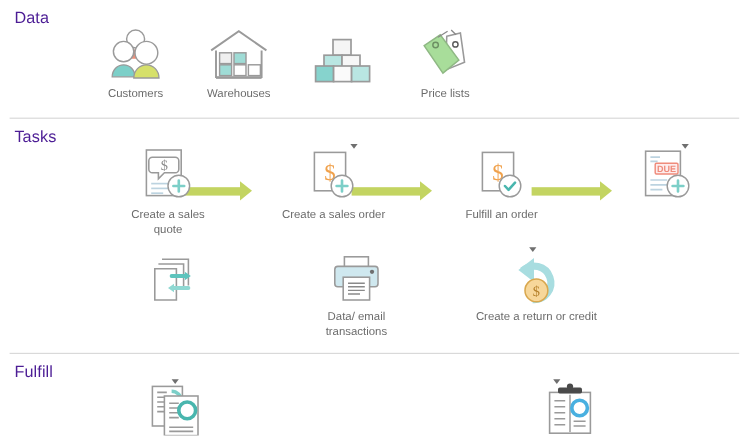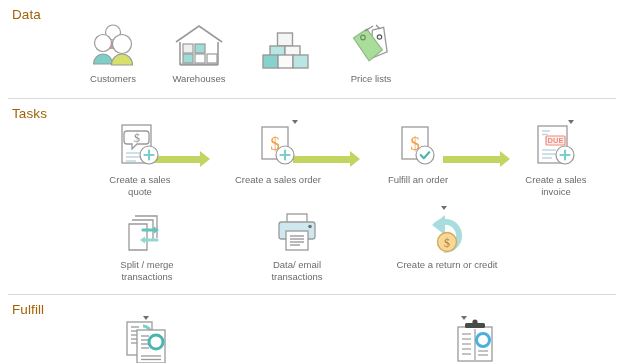--- a/index.html
+++ b/index.html
@@ -14,21 +14,21 @@
   .page{position:relative;width:624px;height:363px;}
 
   
   .section{position:relative;}
   .divider{
     height:1px;background:#d9d9d9;
     margin:0 8px;
   }
   .sec-title{
     font-size:13.5px;
-    color:#a16207;
+    color:#4c1d95;
     padding:7px 0 0 12px;
     letter-spacing:.1px;
     line-height:16px;
   }
 
   
   .row{
     position:relative;
     display:flex;
     align-items:flex-start;
@@ -218,40 +218,38 @@
             <text x="23.5" y="21" font-size="7.5" fill="#ef8b7b" text-anchor="middle" font-weight="bold">DUE</text>
             <g stroke="#bcd3e0" stroke-width="1.4">
               <path d="M10 28 h14"></path>
                 <path d="M10 32 h16"></path>
                 <path d="M10 36 h10"></path>
             </g>
             <circle cx="33" cy="33" r="9" fill="#fff" stroke="#9a9a9a" stroke-width="1.2"></circle>
             <path d="M33 28.5 v9 M28.5 33 h9" stroke="#7ccfc8" stroke-width="2.2" stroke-linecap="round"></path>
           </svg>
         </div>
-        <div class="cap" style="width:78px;">Create a sales invoice</div>
       </div>
 
     </div>
 
     <div class="row" style="padding-left:72px;margin-top:6px;">
 
       <div class="tile" style="width:150px;">
         <div class="art">
           <svg width="48" height="46" viewBox="0 0 48 46">
             <path d="M12 7 h22 v22" fill="none" stroke="#9a9a9a" stroke-width="1.3"></path>
             <path d="M9 11 h21 v21" fill="none" stroke="#9a9a9a" stroke-width="1.3"></path>
             <path d="M6 15 h18 v26 h-18 z" fill="#fff" stroke="#9a9a9a" stroke-width="1.3"></path>
             <path d="M20 21 h12 M20 21 l0 0" stroke="#5ec4bd" stroke-width="3.2" stroke-linecap="round"></path>
             <path d="M31 17.5 l5 3.5 l-5 3.5 z" fill="#5ec4bd"></path>
             <path d="M22 31 h12" stroke="#8fd8d2" stroke-width="3.2" stroke-linecap="round"></path>
             <path d="M22 27.5 l-5 3.5 l5 3.5 z" fill="#8fd8d2"></path>
           </svg>
         </div>
-        <div class="cap" style="width:100px;">Split / merge transactions</div>
       </div>
 
       <div class="tile" style="width:150px;">
         <div class="art">
           <svg width="48" height="46" viewBox="0 0 48 46">
             <rect x="14" y="5" width="20" height="9" fill="#fff" stroke="#9a9a9a" stroke-width="1.3"></rect>
             <rect x="6" y="13" width="36" height="17" rx="2.5" fill="#cfe8ef" stroke="#9a9a9a" stroke-width="1.3"></rect>
             <circle cx="37" cy="17.5" r="1.8" fill="#6f6f6f"></circle>
             <rect x="13" y="22" width="22" height="19" fill="#fff" stroke="#9a9a9a" stroke-width="1.3"></rect>
             <g stroke="#8a8a8a" stroke-width="1.2">

